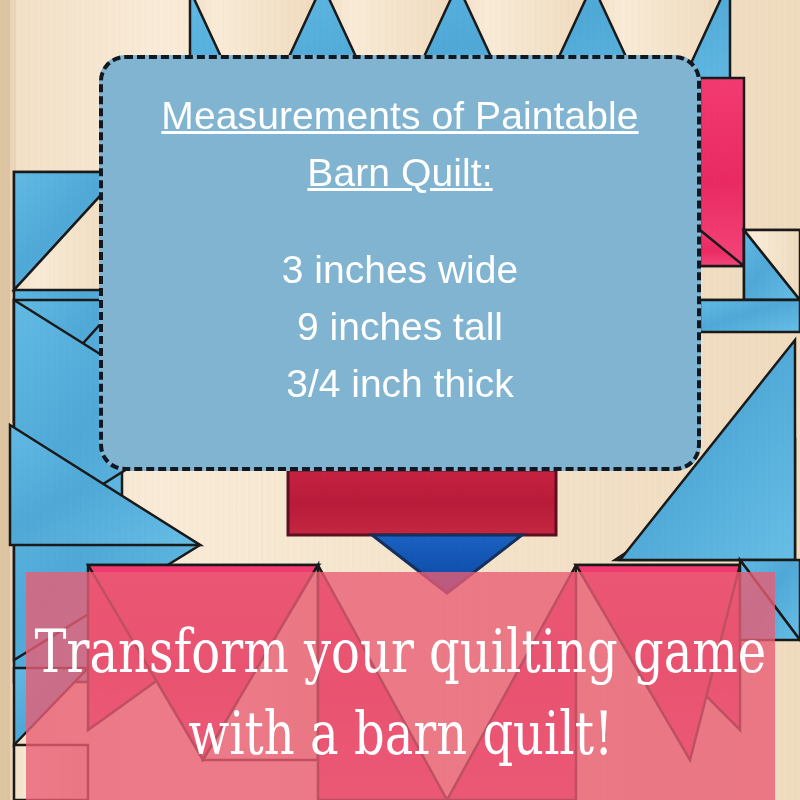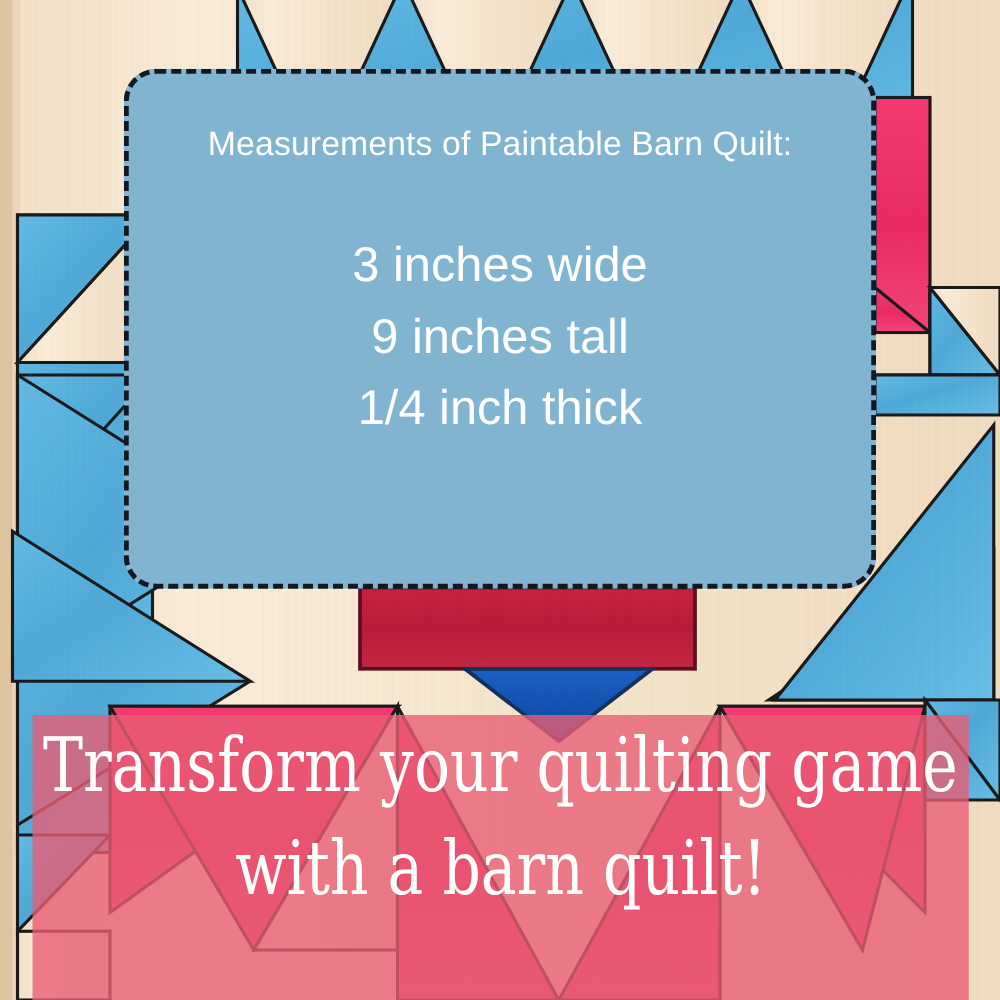--- a/index.html
+++ b/index.html
@@ -57,26 +57,27 @@
     background: #81b4d1;
     border: 4px dashed #101822;
     border-radius: 26px;
     display: flex;
     flex-direction: column;
     align-items: center;
     padding-top: 28px;
   }
   #callout-title {
     color: #ffffff;
-    font-size: 27px;
+    font-size: 39px;
     line-height: 57px;
     text-align: center;
     font-weight: 400;
     letter-spacing: .1px;
     width: 560px;
+    text-decoration: underline;
   }
   #callout-spec-list {
     margin-top: 40px;
     text-align: center;
   }
   .spec-line {
     color: #ffffff;
     font-size: 39px;
     line-height: 57px;
     font-weight: 400;
@@ -88,20 +89,21 @@
     position: absolute;
     left: 26px;
     top: 572px;
     width: 749px;
     height: 228px;
     background: rgba(232, 94, 116, 0.80);
     display: flex;
     flex-direction: column;
     align-items: center;
     justify-content: flex-start;
+    padding-top: 38px;
     box-sizing: border-box;
   }
   .promo-line {
     color: #ffffff;
     font-family: "DejaVu Serif", serif;
     font-size: 60px;
     line-height: 82px;
     font-weight: 400;
     transform: scaleX(0.80);
     transform-origin: center center;
@@ -203,21 +205,21 @@
   </svg>
 
   <div id="wood-grain"></div>
 
   <div id="callout">
     <div id="callout-title">Measurements of Paintable Barn Quilt:</div>
 
     <div id="callout-spec-list">
       <div class="spec-line">3 inches wide</div>
       <div class="spec-line">9 inches tall</div>
-      <div class="spec-line">1/4 inch thick</div>
+      <div class="spec-line">3/4 inch thick</div>
     </div>
   </div>
 
   <div id="promo-banner">
     <div class="promo-line">Transform your quilting game</div>
     <div class="promo-line">with a barn quilt!</div>
   </div>
 
 </div>
 

